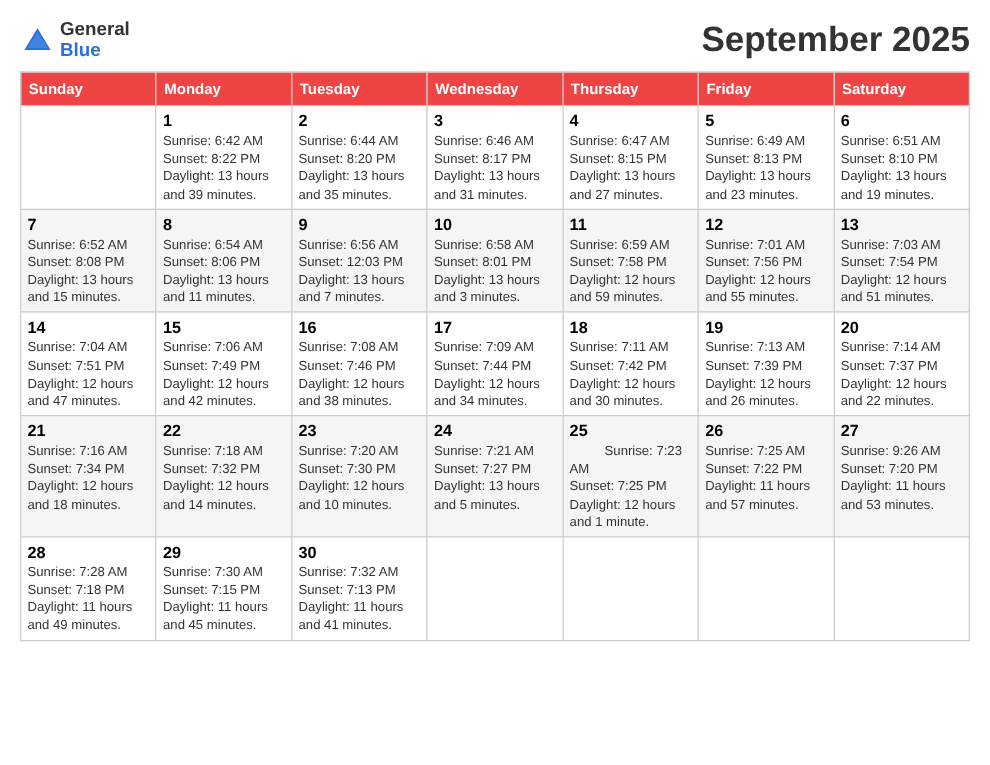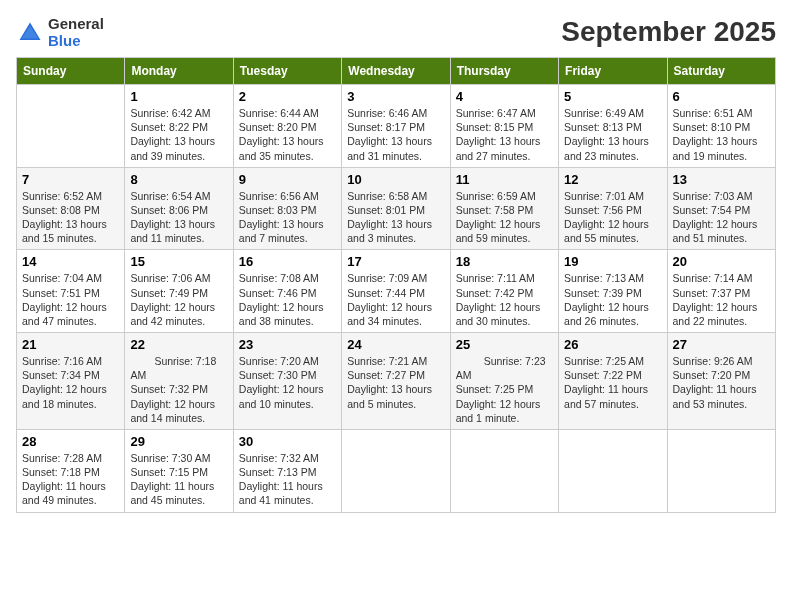--- a/index.html
+++ b/index.html
@@ -46,21 +46,21 @@
       font-size: 15px;
       font-weight: normal;
       color: #333;
     }
     table {
       width: 100%;
       border-collapse: collapse;
       font-size: 11px;
     }
     thead tr th {
-      background-color: #4d7c0f;
+      background-color: #ef4444;
       color: #fff;
       text-align: left;
       padding: 6px 6px;
       font-size: 12px;
       font-weight: bold;
       border: 1px solid #ccc;
     }
     tbody tr td {
       border: 1px solid #ccc;
       vertical-align: top;
@@ -152,21 +152,21 @@
       <tr>
         <td><span class="day-number">7</span><span class="day-info" style="white-space: pre-line;">Sunrise: 6:52 AM
 Sunset: 8:08 PM
 Daylight: 13 hours
 and 15 minutes.</span></td>
         <td><span class="day-number">8</span><span class="day-info" style="white-space: pre-line;">Sunrise: 6:54 AM
 Sunset: 8:06 PM
 Daylight: 13 hours
 and 11 minutes.</span></td>
         <td><span class="day-number">9</span><span class="day-info" style="white-space: pre-line;">Sunrise: 6:56 AM
-Sunset: 8:03 PM
+Sunset: 12:03 PM
 Daylight: 13 hours
 and 7 minutes.</span></td>
         <td><span class="day-number">10</span><span class="day-info" style="white-space: pre-line;">Sunrise: 6:58 AM
 Sunset: 8:01 PM
 Daylight: 13 hours
 and 3 minutes.</span></td>
         <td><span class="day-number">11</span><span class="day-info" style="white-space: pre-line;">Sunrise: 6:59 AM
 Sunset: 7:58 PM
 Daylight: 12 hours
 and 59 minutes.</span></td>
@@ -207,21 +207,21 @@
         <td><span class="day-number">20</span><span class="day-info" style="white-space: pre-line;">Sunrise: 7:14 AM
 Sunset: 7:37 PM
 Daylight: 12 hours
 and 22 minutes.</span></td>
       </tr>
       <tr>
         <td><span class="day-number">21</span><span class="day-info" style="white-space: pre-line;">Sunrise: 7:16 AM
 Sunset: 7:34 PM
 Daylight: 12 hours
 and 18 minutes.</span></td>
-        <td><span class="day-number">22</span><span class="day-info" style="white-space: pre-line; margin-left: 24px;">Sunrise: 7:18 AM
+        <td><span class="day-number">22</span><span class="day-info" style="white-space: pre-line;">Sunrise: 7:18 AM
 Sunset: 7:32 PM
 Daylight: 12 hours
 and 14 minutes.</span></td>
         <td><span class="day-number">23</span><span class="day-info" style="white-space: pre-line;">Sunrise: 7:20 AM
 Sunset: 7:30 PM
 Daylight: 12 hours
 and 10 minutes.</span></td>
         <td><span class="day-number">24</span><span class="day-info" style="white-space: pre-line;">Sunrise: 7:21 AM
 Sunset: 7:27 PM
 Daylight: 13 hours

